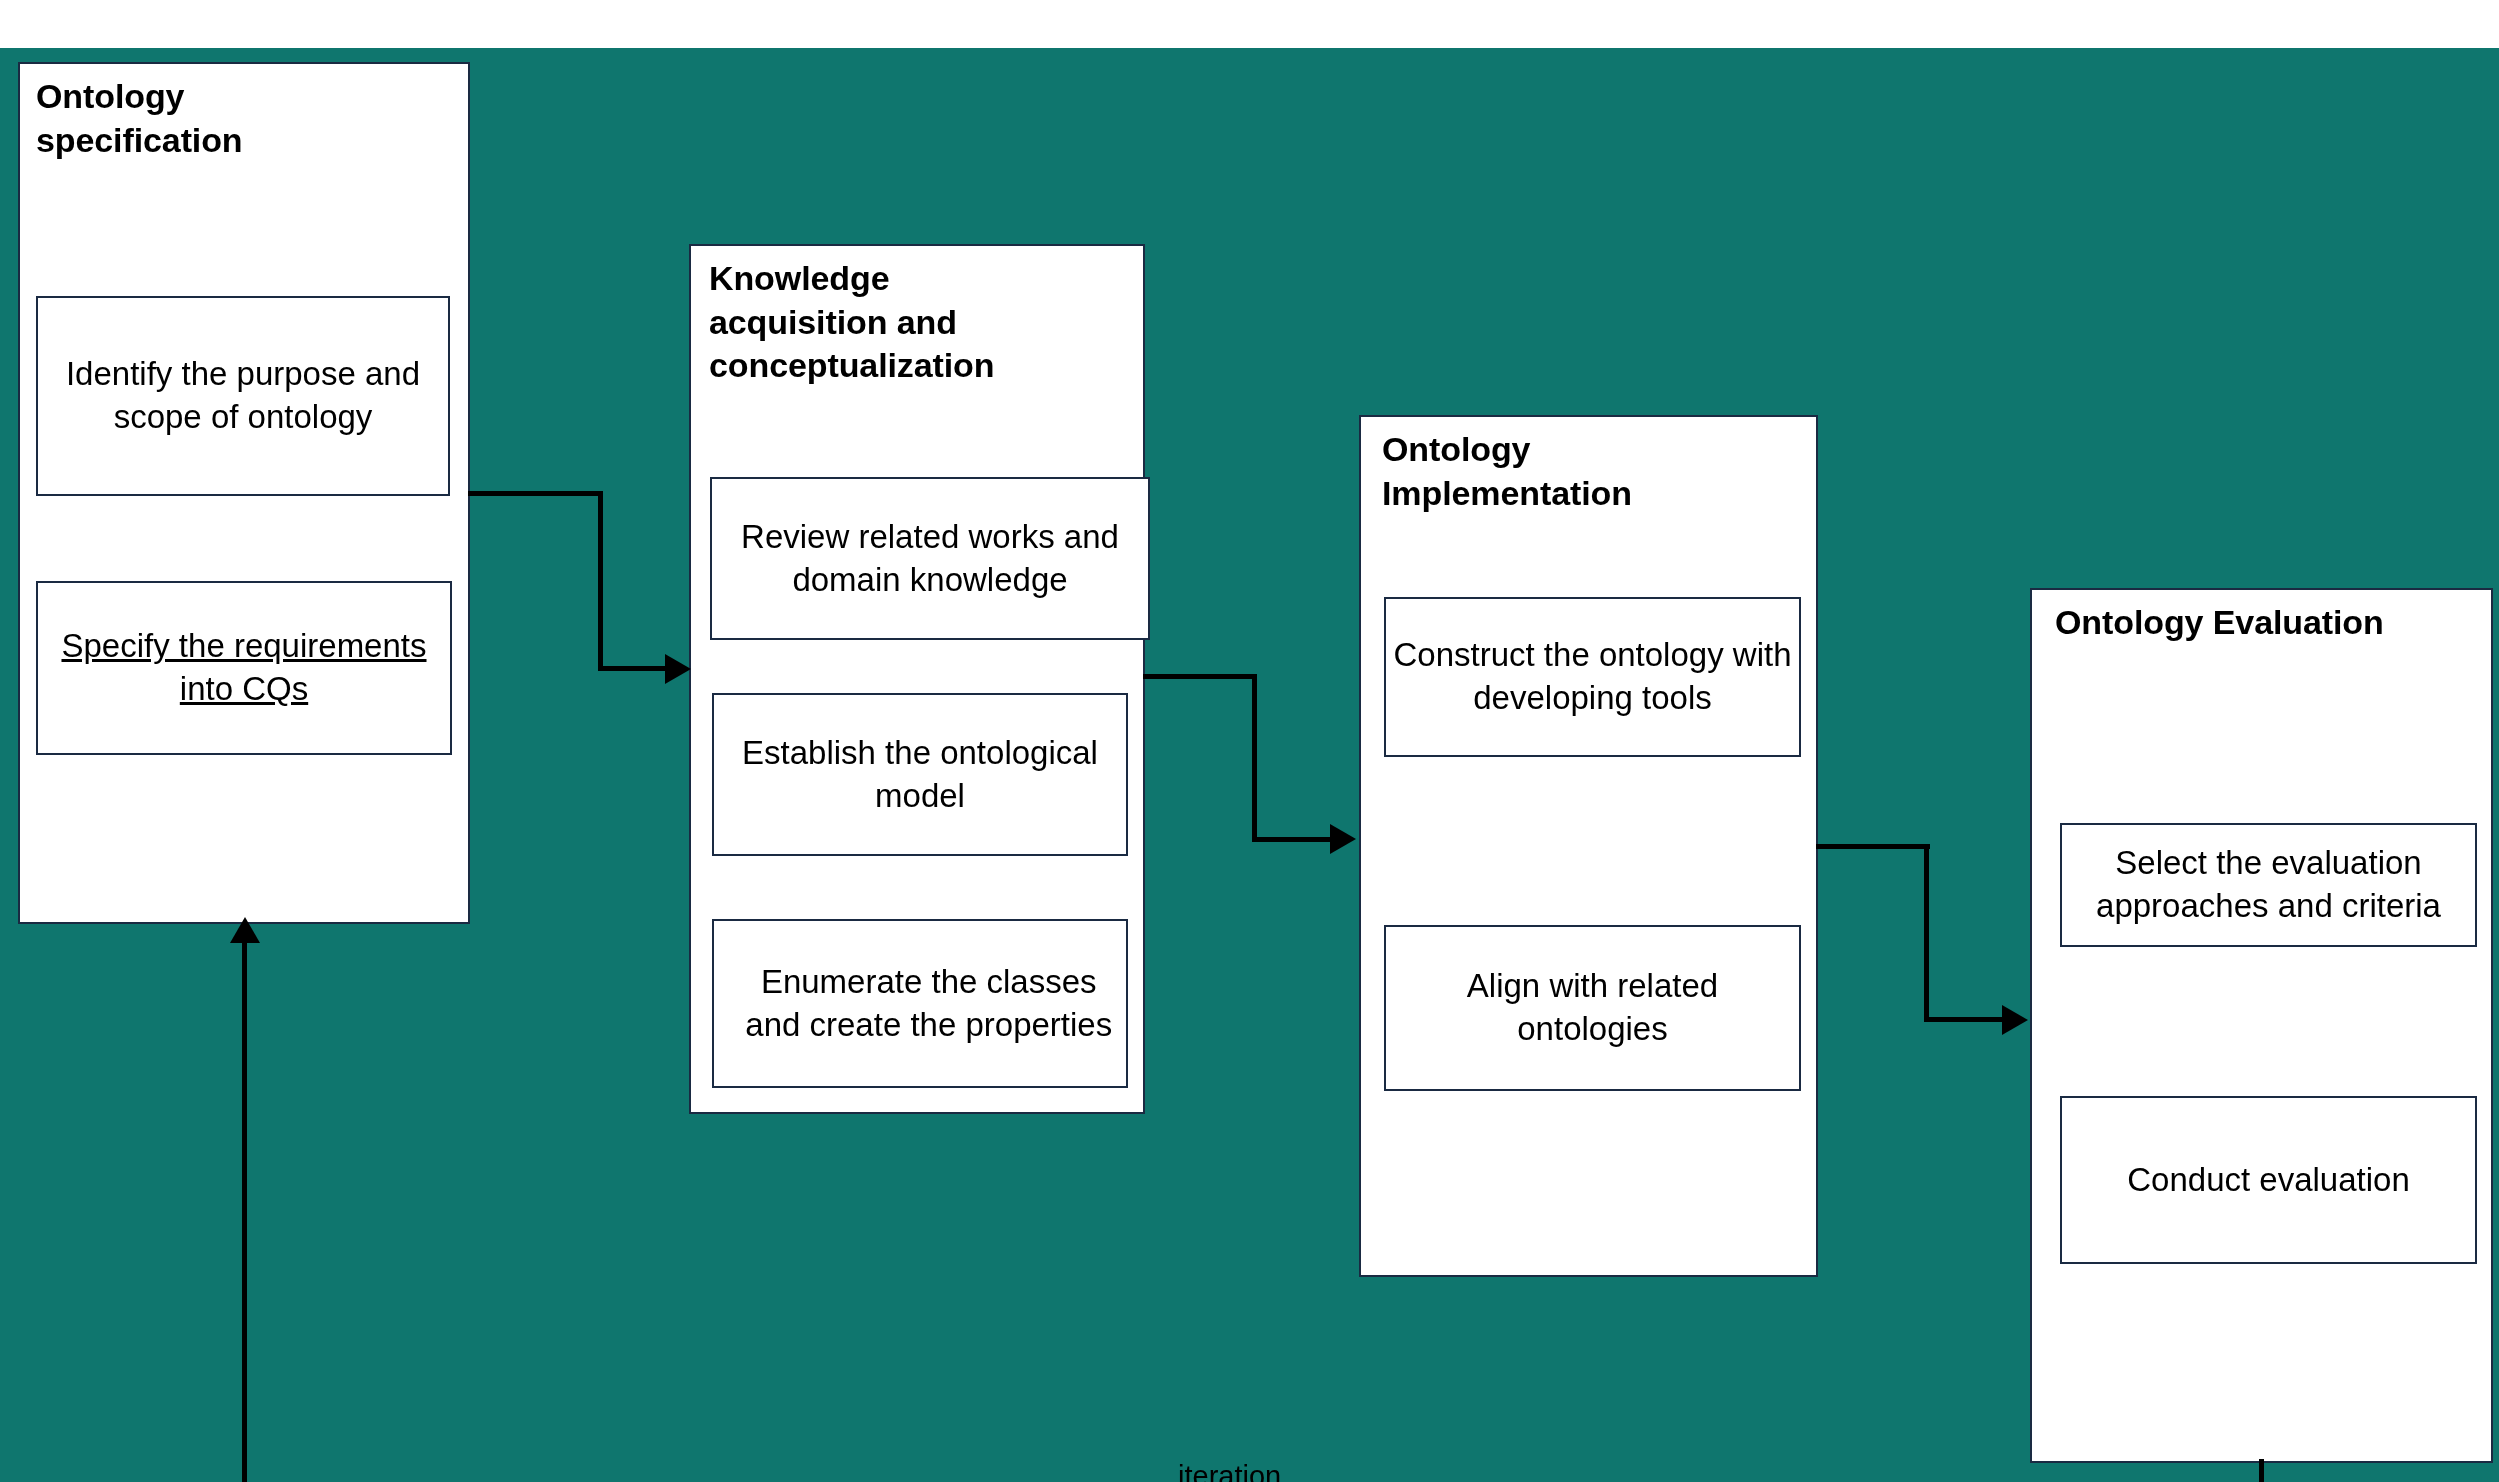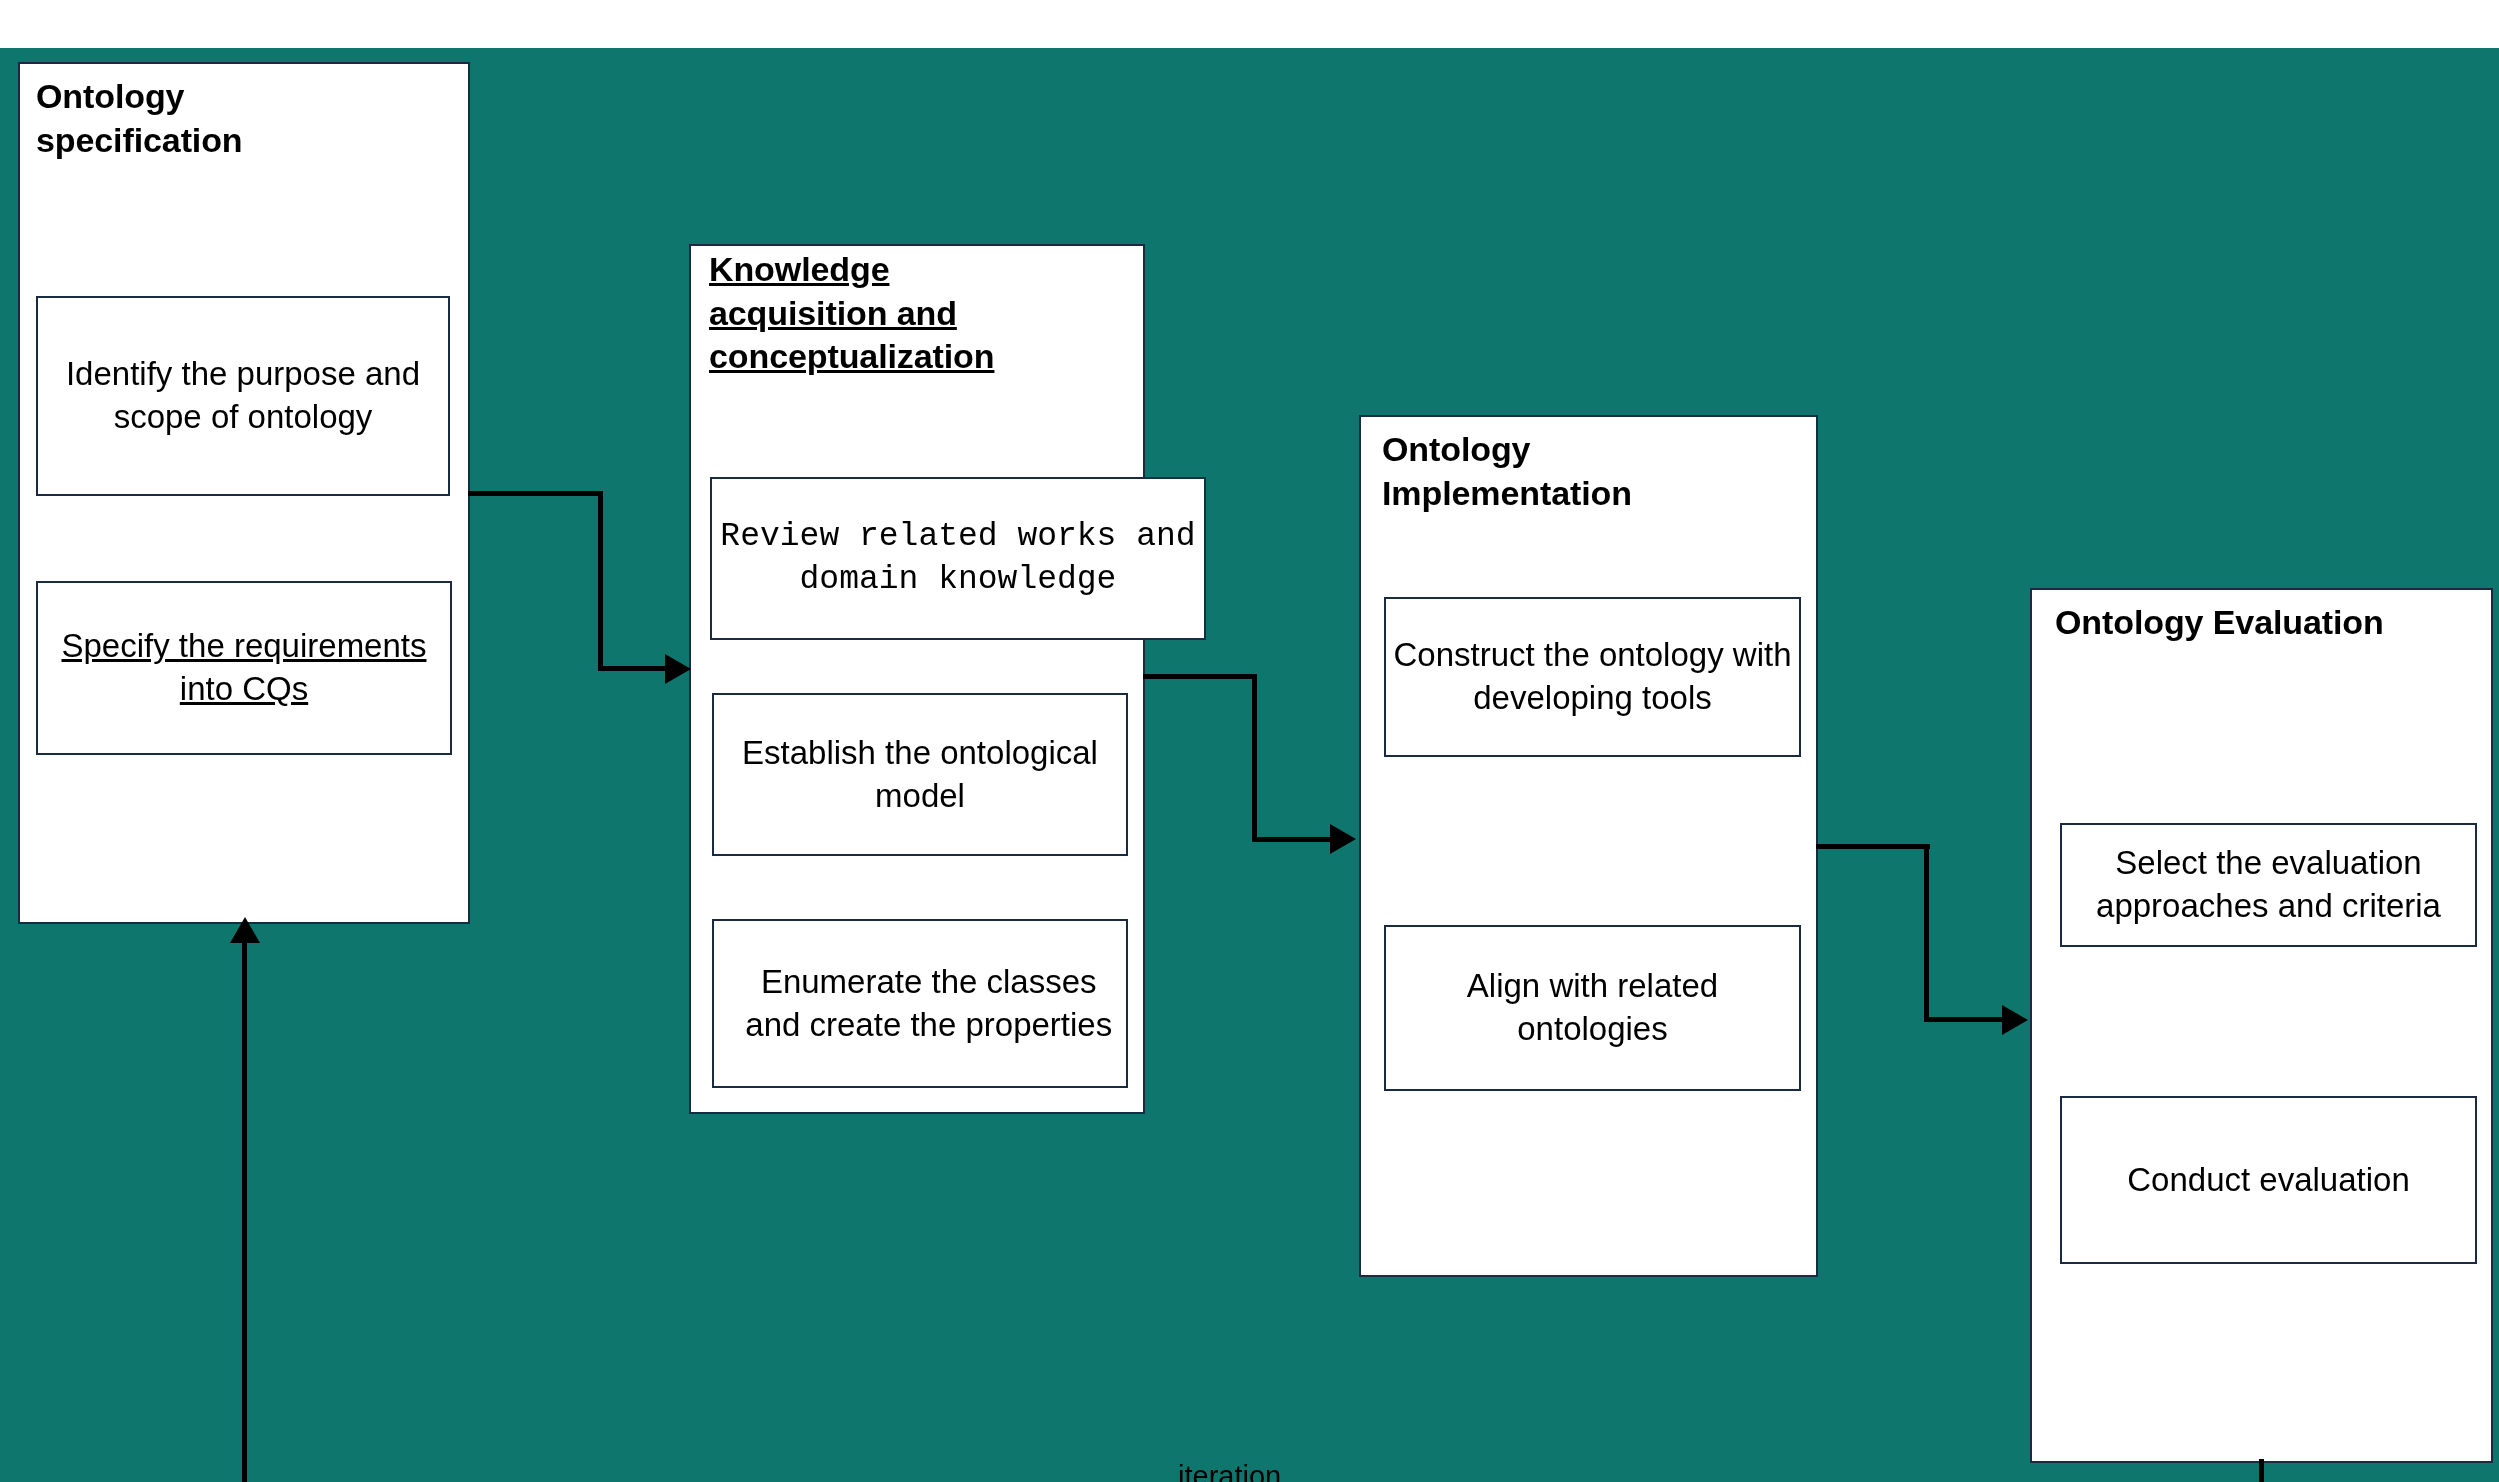--- a/index.html
+++ b/index.html
@@ -69,25 +69,25 @@
   </div>
   <div class="outer-title" style="left:36px; top:27px; width:390px;">Ontology
 specification</div>
 
   <div class="inner-box" style="left:36px; top:248px; width:414px; height:200px;">Identify the purpose and scope of ontology</div>
 
   <div class="inner-box" style="left:36px; top:533px; width:416px; height:174px;text-decoration:underline;">Specify the requirements into CQs</div>
 
   <div class="outer-box" style="left:689px; top:196px; width:456px; height:870px;">
   </div>
-  <div class="outer-title" style="left:709px; top:200px; width:416px;text-decoration:underline;">Knowledge
+  <div class="outer-title" style="left:709px; top:209px; width:416px;">Knowledge
 acquisition and
 conceptualization</div>
 
-  <div class="inner-box" style="left:710px; top:429px; width:496px; height:163px;font-family:Liberation Mono, monospace;">Review related works and domain knowledge</div>
+  <div class="inner-box" style="left:710px; top:429px; width:440px; height:163px;">Review related works and domain knowledge</div>
 
   <div class="inner-box" style="left:712px; top:645px; width:416px; height:163px;">Establish the ontological model</div>
 
   <div class="inner-box" style="left:712px; top:871px; width:416px; height:169px;padding-left:24px;">Enumerate the classes and create the properties</div>
 
   <div class="outer-box" style="left:1359px; top:367px; width:459px; height:862px;">
   </div>
   <div class="outer-title" style="left:1382px; top:380px; width:403px;">Ontology
 Implementation</div>
 

